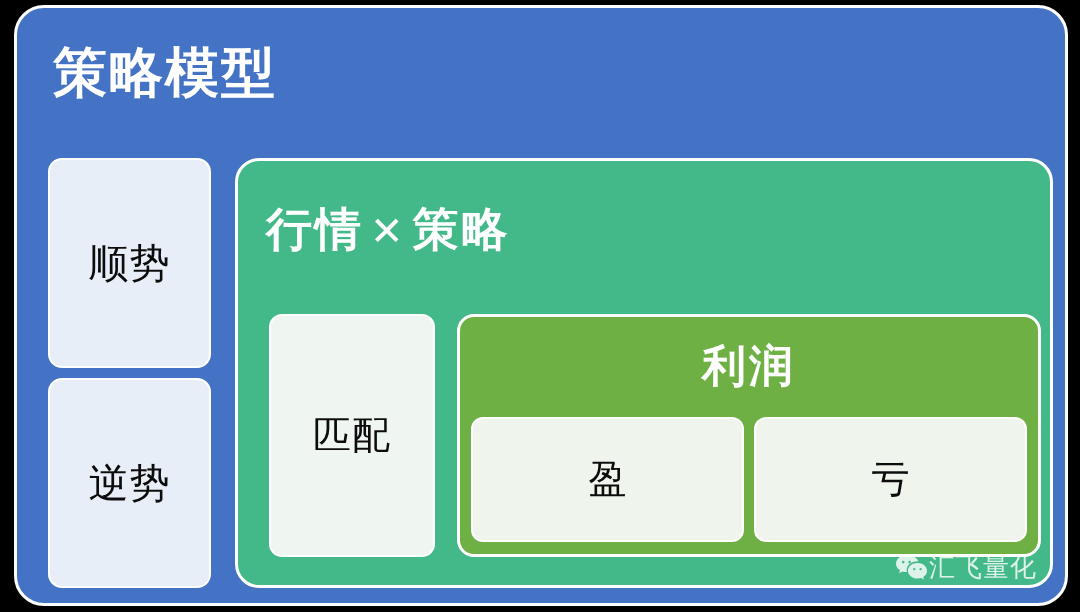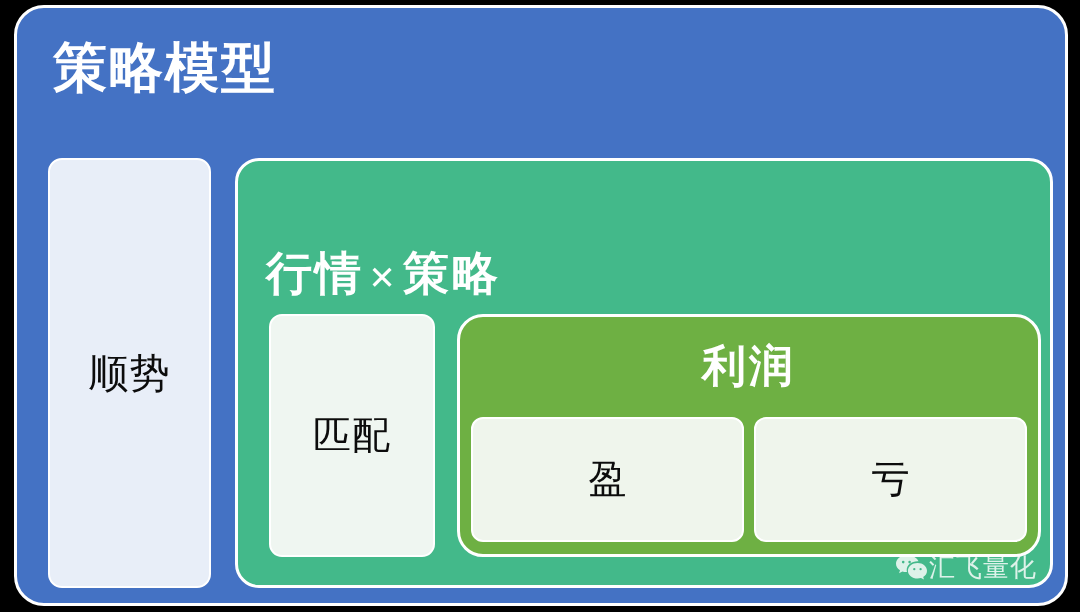--- a/index.html
+++ b/index.html
@@ -12,21 +12,20 @@
     height: 612px;
     overflow: hidden;
     font-family: "Liberation Sans", "DejaVu Sans", sans-serif;
   }
 
   #canvas {
     position: relative;
     width: 1080px;
     height: 612px;
     background: #000000;
-    font-family: Liberation Mono, monospace;
   }
 
   
   .blue-panel {
     position: absolute;
     left: 14px;
     top: 5px;
     width: 1054px;
     height: 601px;
     background: #4472c4;
@@ -87,21 +86,20 @@
 
   .green-title {
     position: absolute;
     left: 28px;
     top: 38px;
     font-size: 46px;
     font-weight: bold;
     color: #ffffff;
     letter-spacing: 3px;
     white-space: nowrap;
-    margin-top: 44px;
   }
   .green-title .mul {
     font-size: 40px;
     padding: 0 6px;
   }
 
   
   .match-col {
     position: absolute;
     left: 31px;
@@ -127,21 +125,21 @@
 
   
   .profit-panel {
     position: absolute;
     left: 219px;
     top: 153px;
     width: 584px;
     height: 243px;
     background: #6eb043;
     border: 3px solid #ffffff;
-    border-radius: 26px;
+    border-radius: 17px;
     box-sizing: border-box;
   }
   .profit-title {
     position: absolute;
     top: 20px;
     left: 0;
     right: 0;
     text-align: center;
     font-size: 44px;
     font-weight: bold;
@@ -197,20 +195,21 @@
 <body>
 
 <div id="canvas">
 
   <div class="blue-panel">
 
     <div class="model-title">策略模型</div>
 
     <div class="side-col">
       <div class="side-card">顺势</div>
+      <div class="side-card">逆势</div>
     </div>
 
     <div class="green-panel">
 
       <div class="green-title">
         <span>行情</span><span class="mul">✕</span><span>策略</span>
       </div>
 
       <div class="match-col">
         <div class="match-card">匹配</div>

